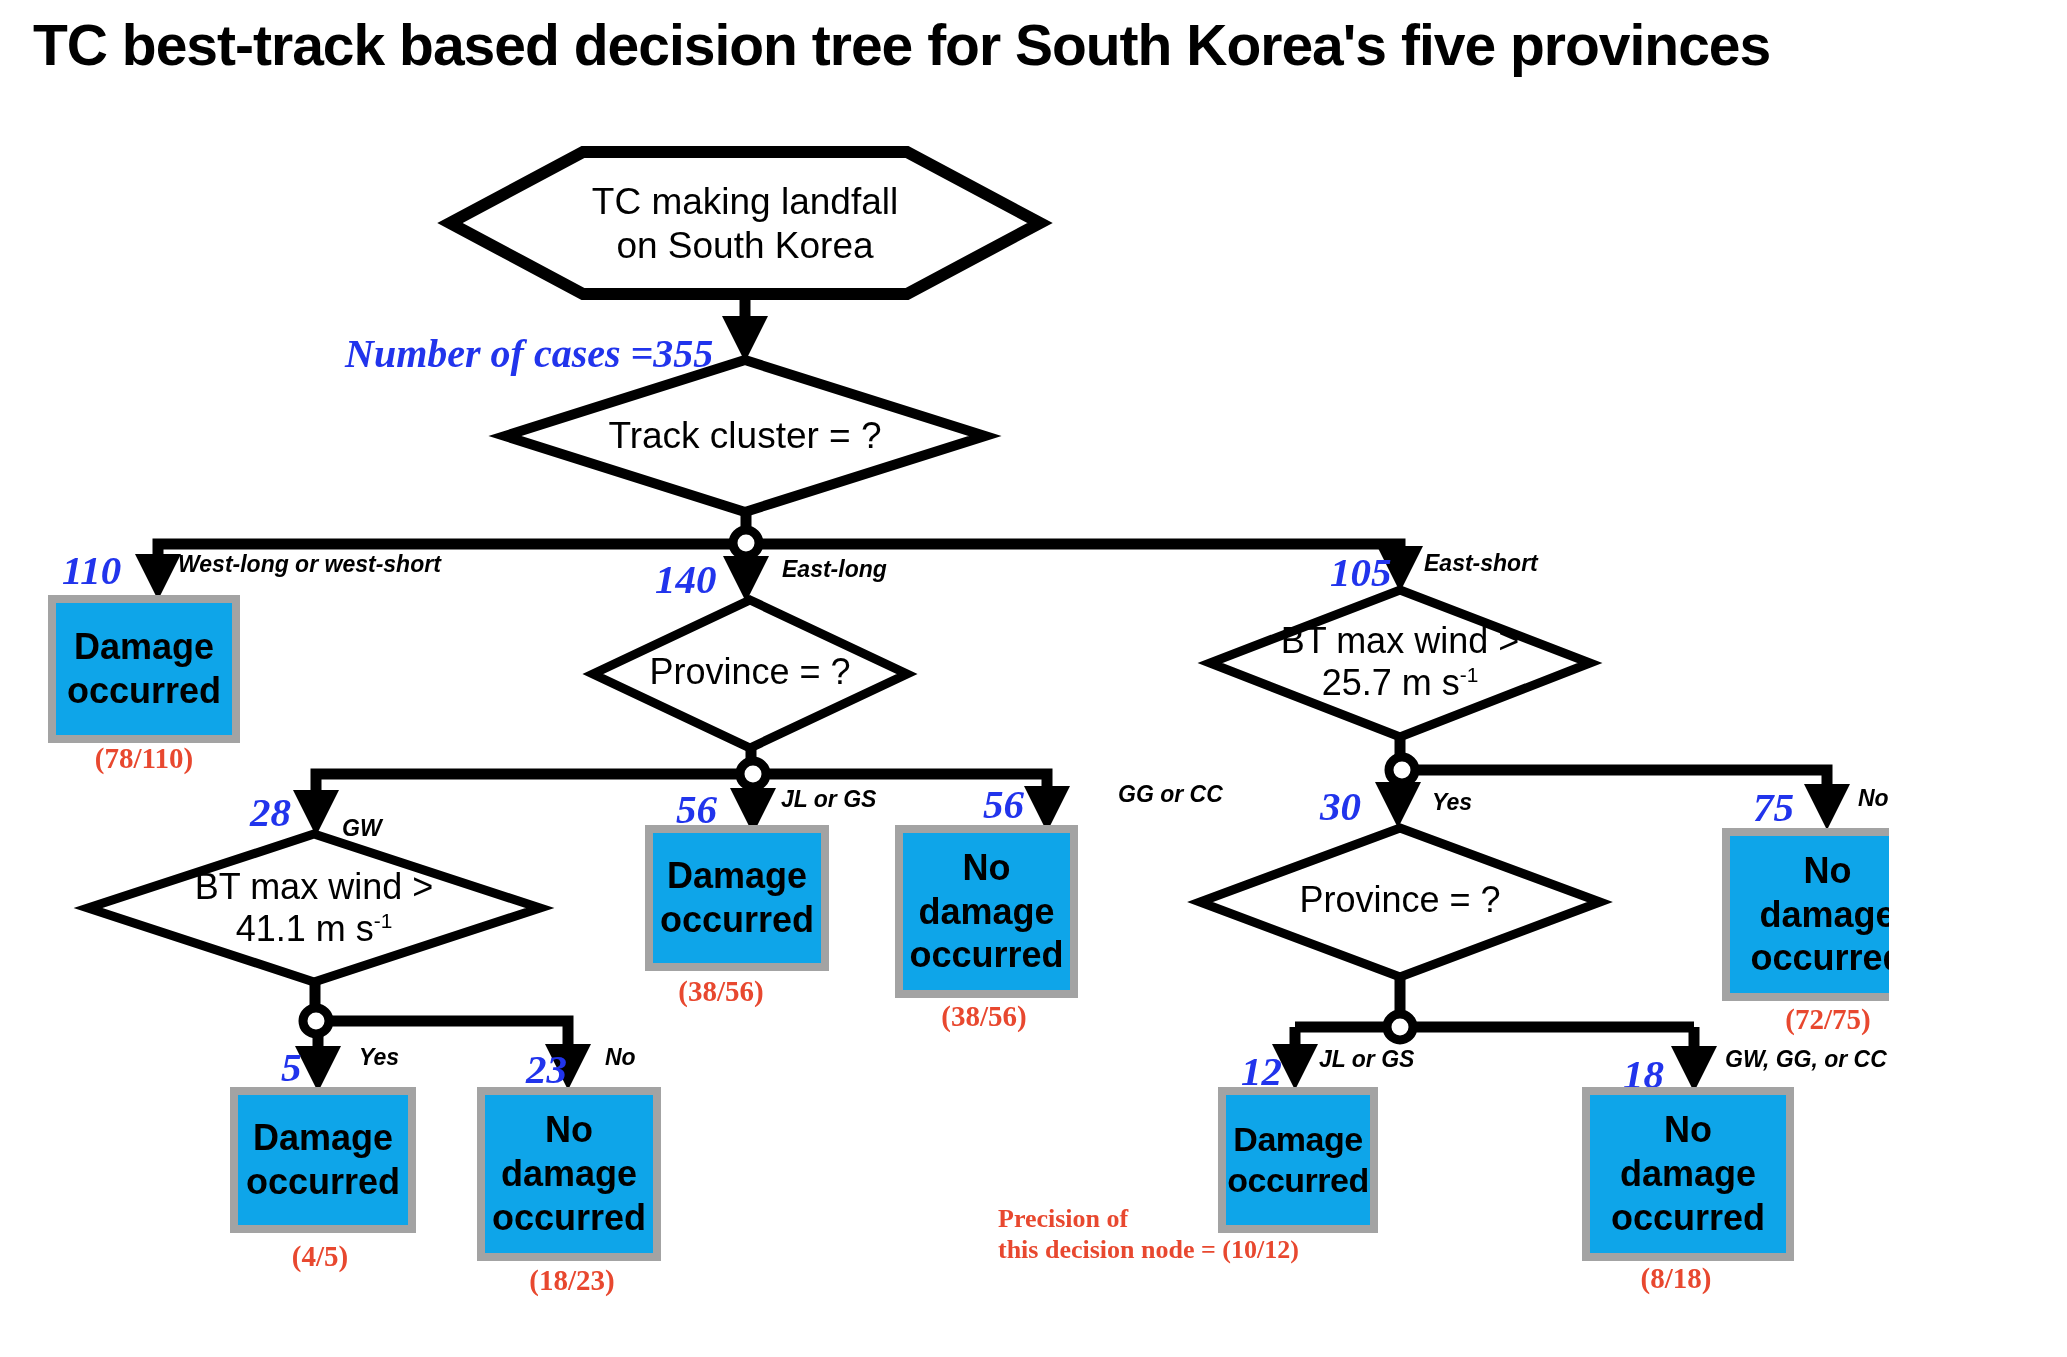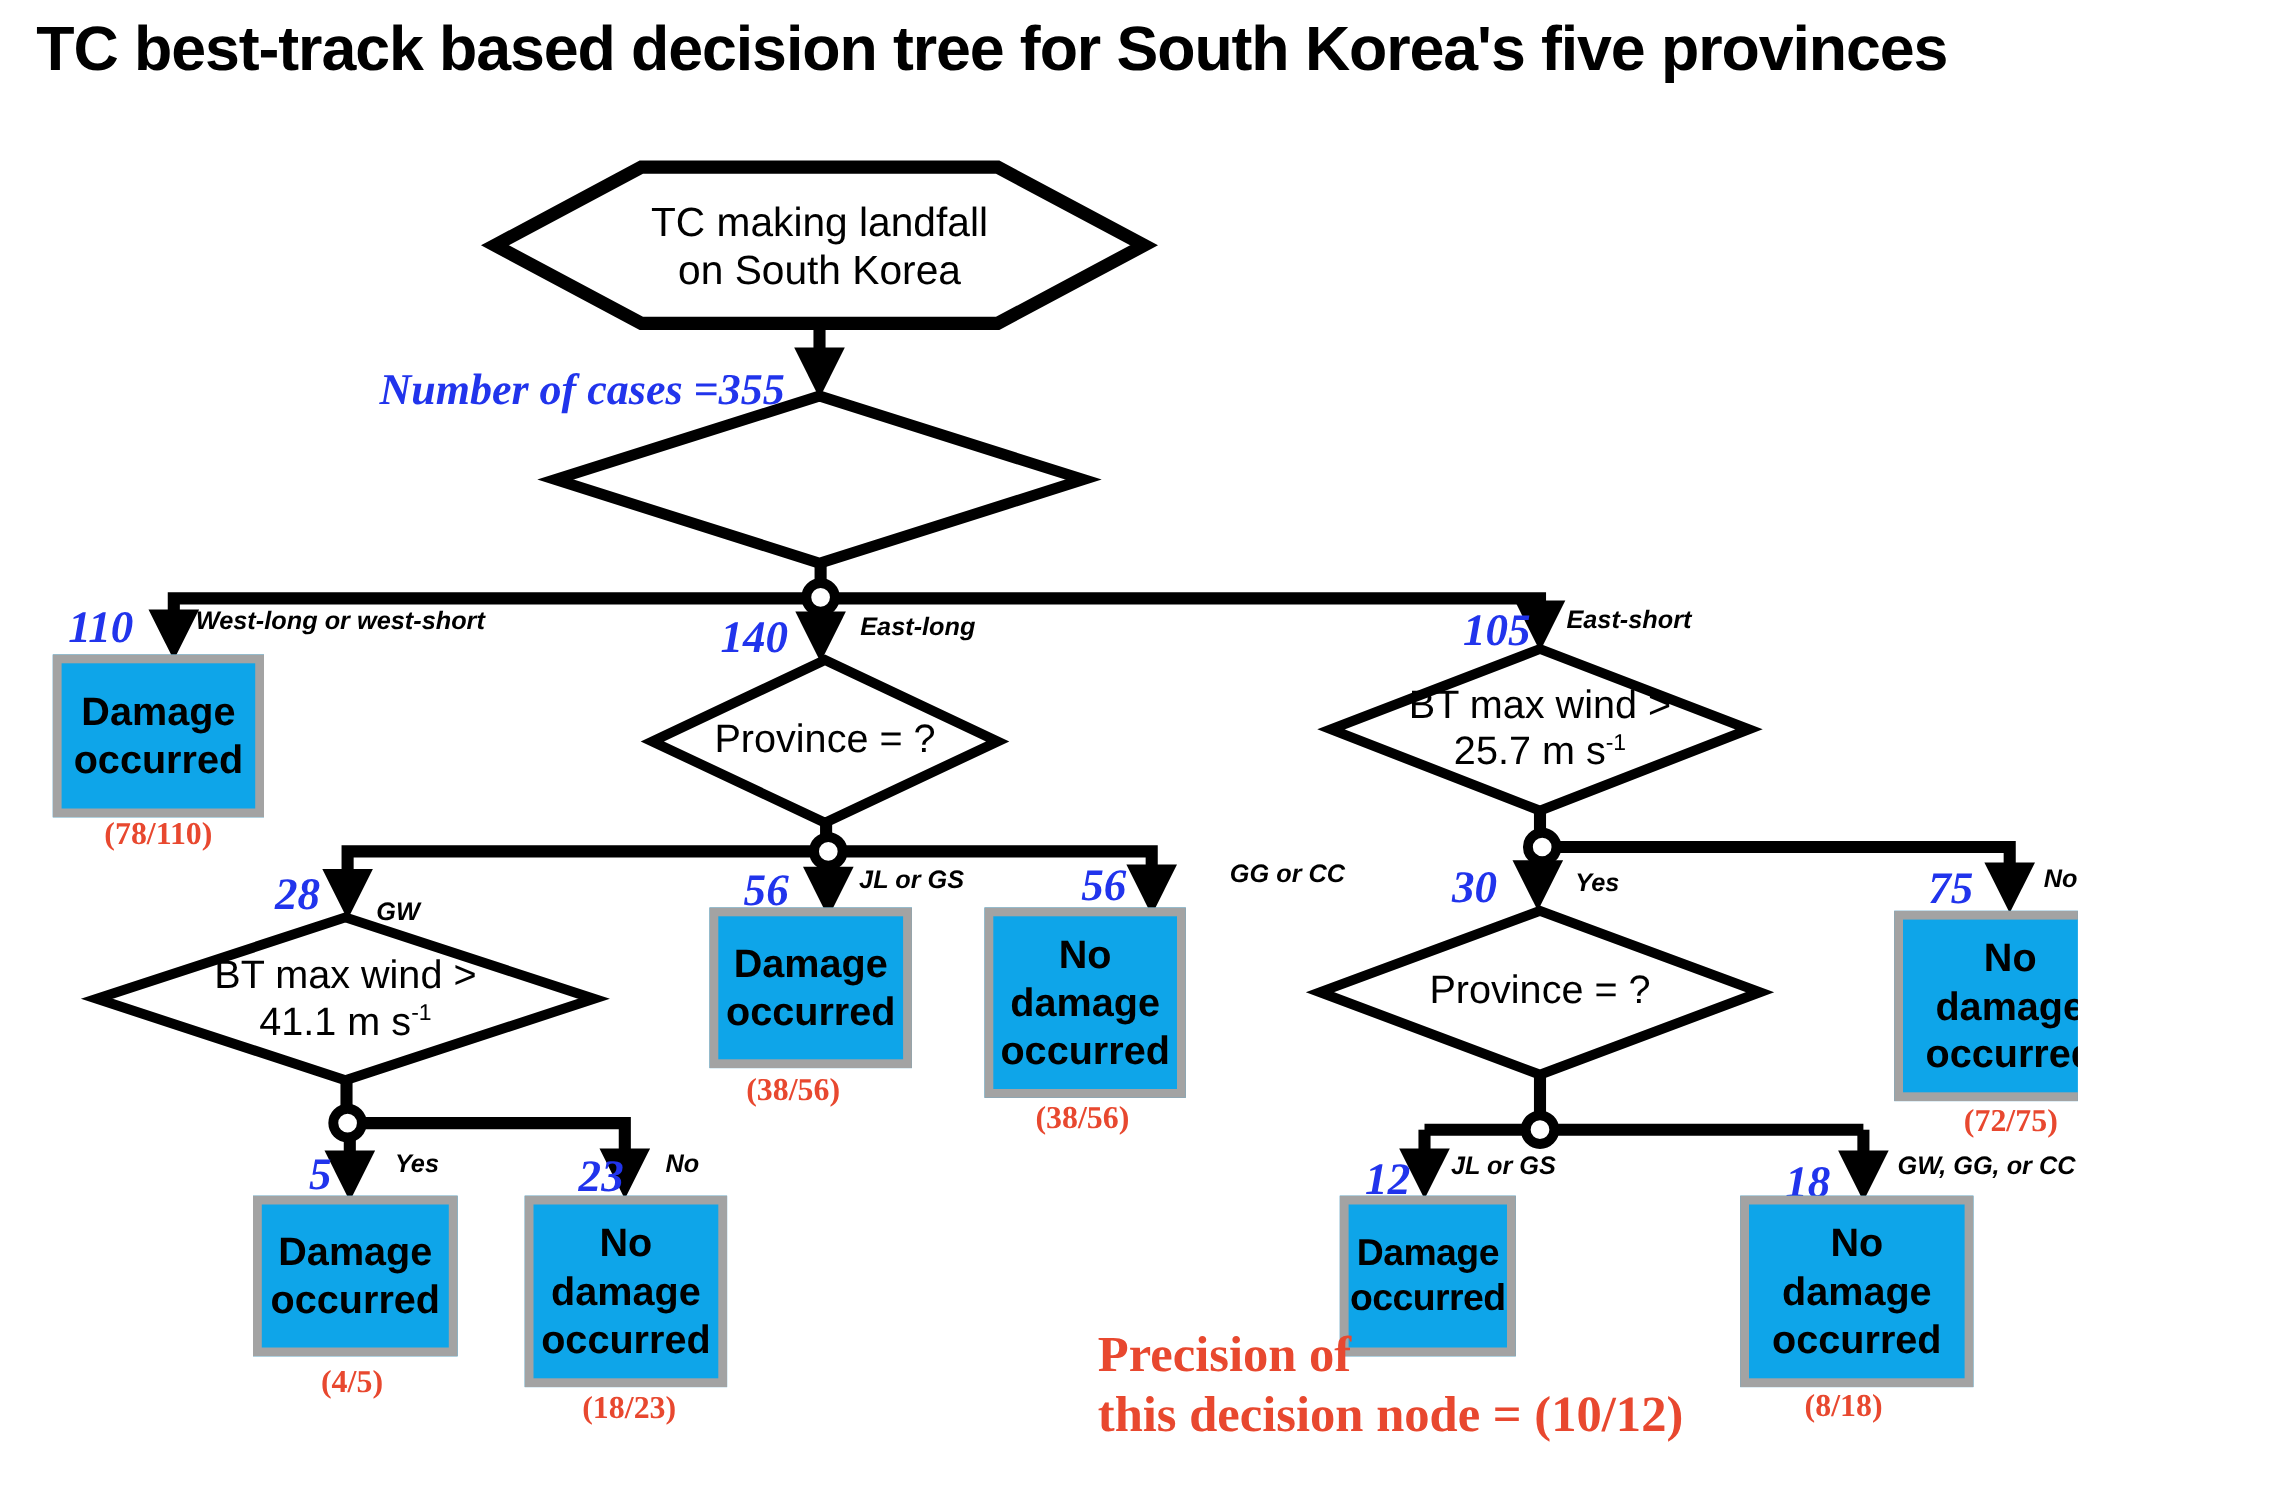--- a/index.html
+++ b/index.html
@@ -35,21 +35,21 @@
     position:absolute;transform:translateX(-50%);
     font-family:"Liberation Serif",serif;font-size:29px;font-weight:bold;color:#e8482f;white-space:nowrap;
   }
   .note-cases{
     position:absolute;left:345px;top:330px;
     font-family:"Liberation Serif",serif;font-size:40px;font-weight:bold;font-style:italic;
     color:#2134ec;white-space:nowrap;
   }
   .note-precision{
     position:absolute;left:998px;top:1203px;
-    font-family:"Liberation Serif",serif;font-size:46px;font-weight:bold;color:#e8482f;line-height:1.2;white-space:nowrap;
+    font-family:"Liberation Serif",serif;font-size:26px;font-weight:bold;color:#e8482f;line-height:1.2;white-space:nowrap;
   }
 </style>
 </head>
 <body>
 
 <div id="stage">
 
   <svg id="connectors" viewBox="0 0 2067 1357">
 
     <g stroke="#000" stroke-width="11" fill="none">
@@ -108,20 +108,21 @@
 
   <div class="page-title">TC best-track based decision tree for South Korea's five provinces</div>
 
   <div class="node-text" style="left:745px;top:224px;">
     <div>TC making landfall</div>
     <div>on South Korea</div>
   </div>
 
   <div class="note-cases">Number of cases =355</div>
 
+  <div class="node-text" style="left:745px;top:436px;">Track cluster = ?</div>
   <div class="node-text" style="left:750px;top:672px;font-size:36px;">Province = ?</div>
   <div class="node-text" style="left:314px;top:908px;font-size:36px;">
     <div>BT max wind &gt;</div>
     <div><span>41.1 m s</span><sup>-1</sup></div>
   </div>
   <div class="node-text" style="left:1400px;top:662px;font-size:36px;">
     <div>BT max wind &gt;</div>
     <div><span>25.7 m s</span><sup>-1</sup></div>
   </div>
   <div class="node-text" style="left:1400px;top:900px;font-size:36px;">Province = ?</div>

